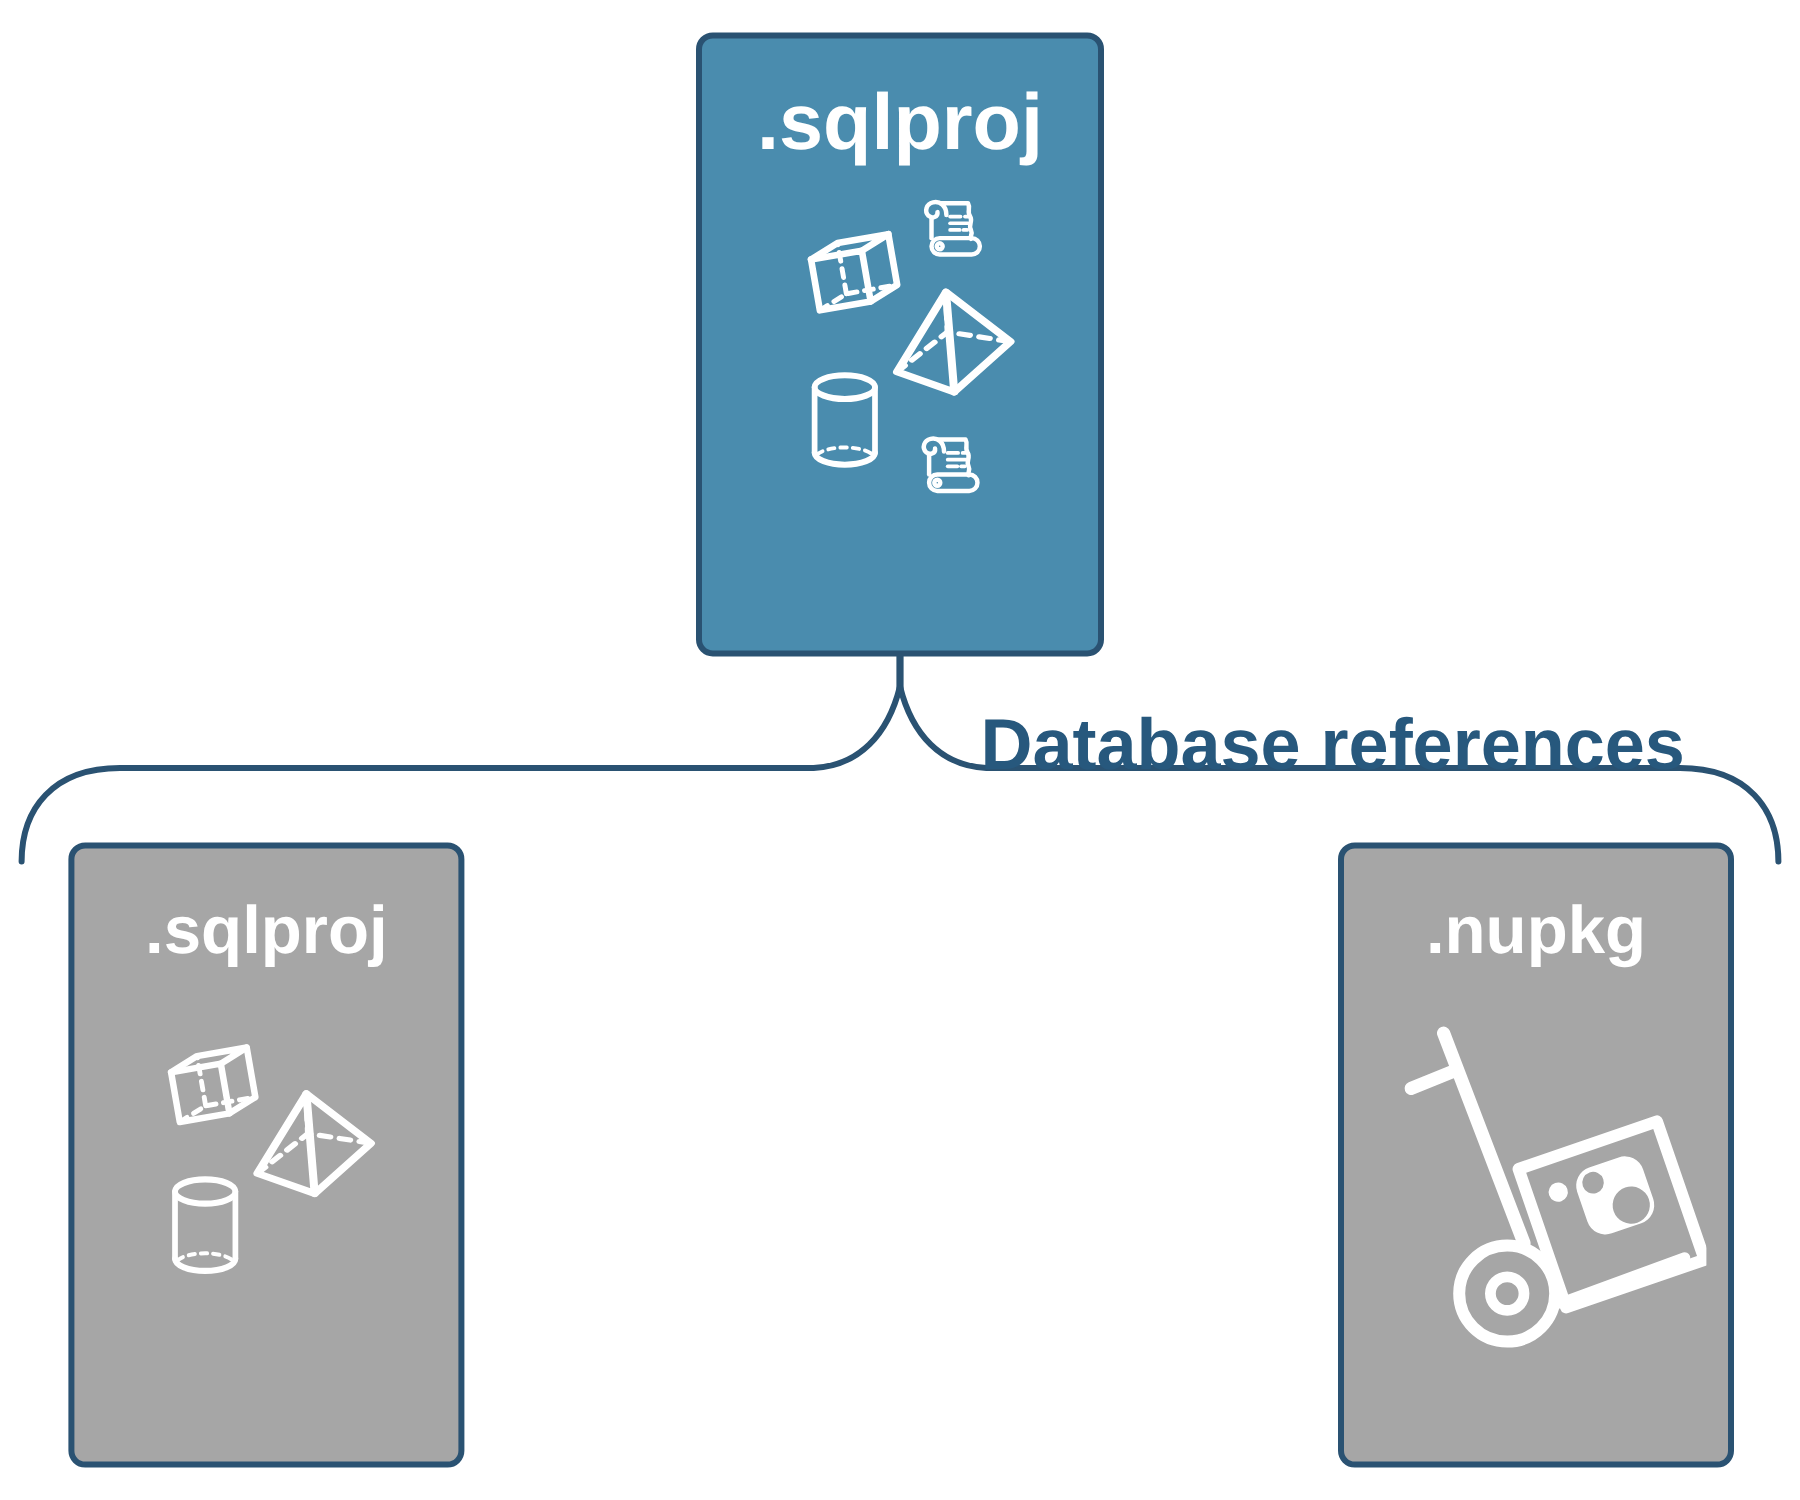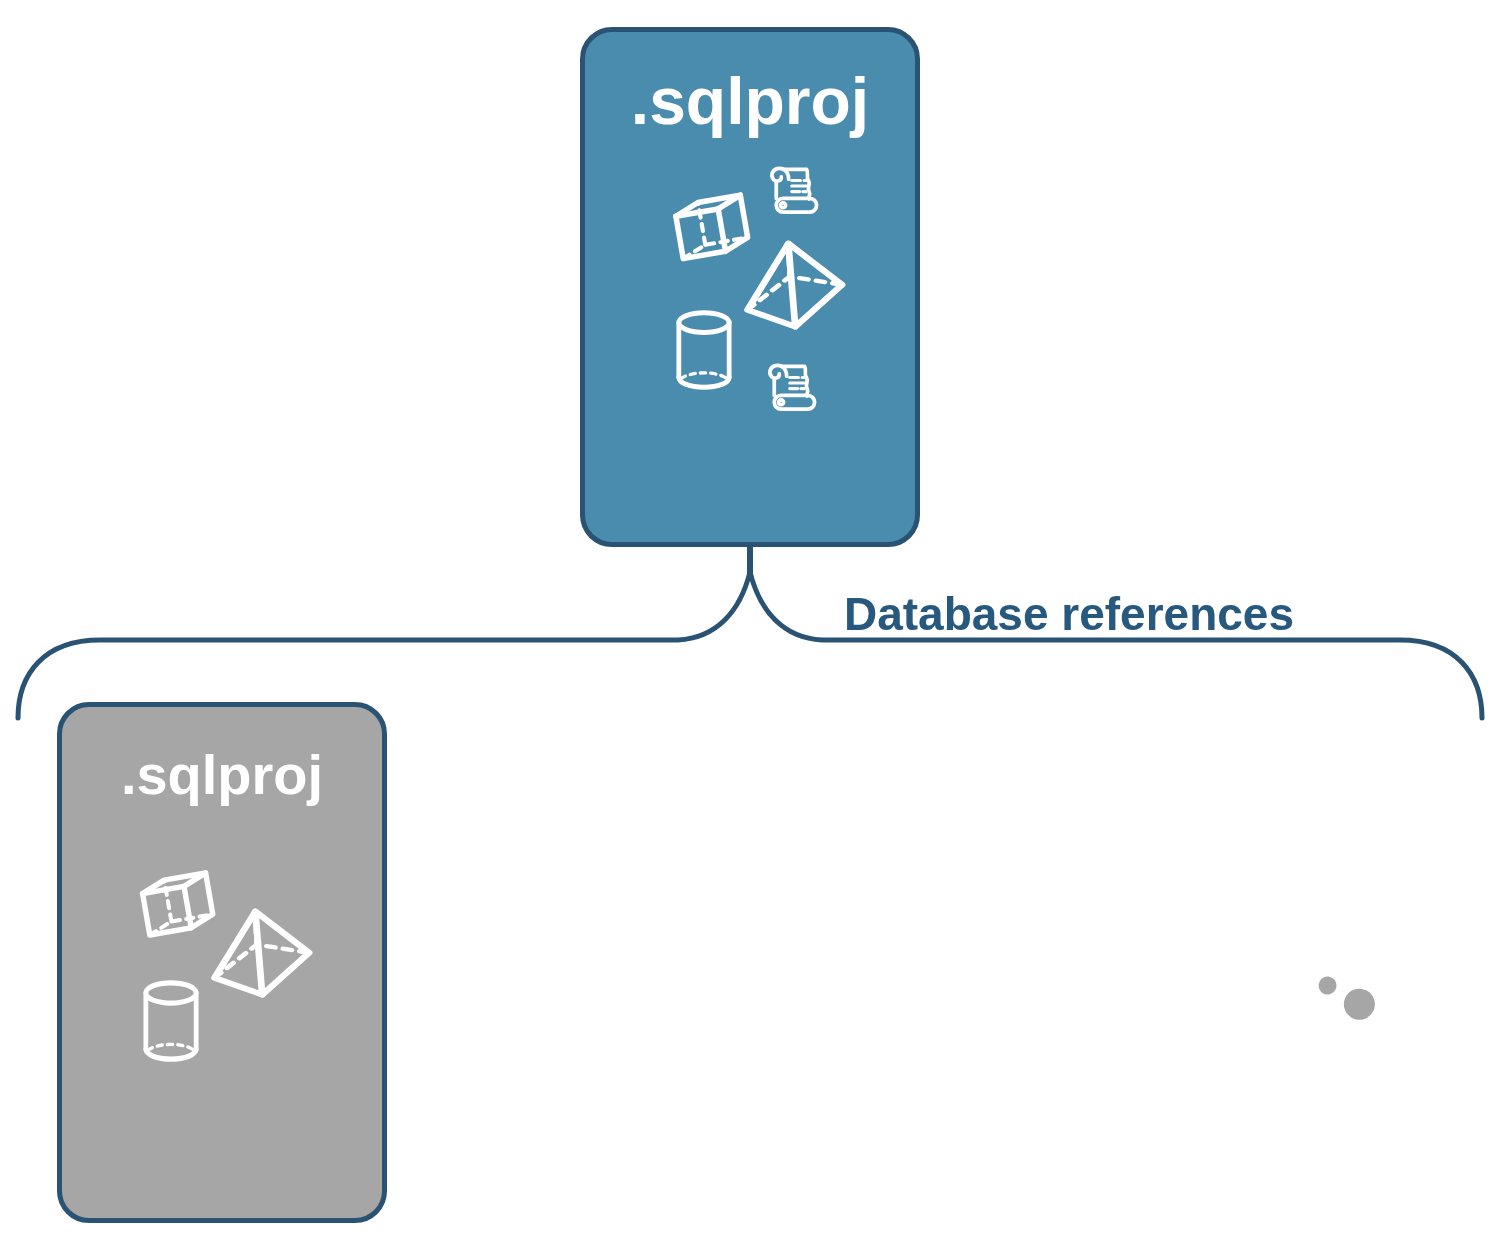--- a/index.html
+++ b/index.html
@@ -6,21 +6,21 @@
   .canvas{
     position:relative;
     width:1500px;height:1250px;
     background:#fff;
     font-family:"Liberation Sans",sans-serif;
     overflow:hidden;
   }
   .node{
     position:absolute;
     border:5px solid var(--line_dark_blue);
-    border-radius:32px;
+    border-radius:14px;
     box-sizing:border-box;
   }
   .node.top{
     left:580px;top:27px;width:340px;height:520px;
     background:var(--accent_blue);
   }
   .node.child{
     top:702px;width:330px;height:521px;
     background:var(--box_gray);
   }
@@ -34,22 +34,22 @@
     font-weight:bold;
     letter-spacing:0px;
     line-height:1;
   }
   .node.top .box-title{margin-top:36px;font-size:66px;}
   .node.child .box-title{margin-top:40px;font-size:56px;}
   .icon{position:absolute;overflow:visible;}
   .connector-svg{position:absolute;left:0;top:0;}
   .connector-label{
     position:absolute;
-    left:836px;top:591px;width:466px;
-    font-size:46px;font-weight:bold;
+    left:817px;top:591px;width:466px;
+    font-size:60px;font-weight:bold;
     color:var(--connector_label_blue);
     text-align:center;
     white-space:nowrap;
     line-height:1;
   }
   .wire{stroke:#fff;fill:none;stroke-width:6;stroke-linejoin:round;stroke-linecap:round;}
   .wire-thin{stroke:#fff;fill:none;stroke-width:4.5;stroke-linecap:round;stroke-dasharray:8 7;}
 </style>
 </head>
 <body>
@@ -176,17 +176,20 @@
       <use href="#sym-pyramid"></use>
     </svg>
   <svg class="icon" style="left:137px;top:978px" width="68" height="86" preserveAspectRatio="none" viewBox="0 0 100 115">
       <use href="#sym-cylinder"></use>
     </svg>
 
   <svg class="icon" style="left:632px;top:835px" width="244" height="290">
       <use href="#sym-package"></use>
     </svg>
 
+  <div class="node child c2">
+    <span class="box-title">.nupkg</span>
+  </div>
   <svg class="icon" style="left:1158px;top:840px" width="264" height="292">
       <use href="#sym-handtruck"></use>
     </svg>
 
 </div>
 
 </body></html>

